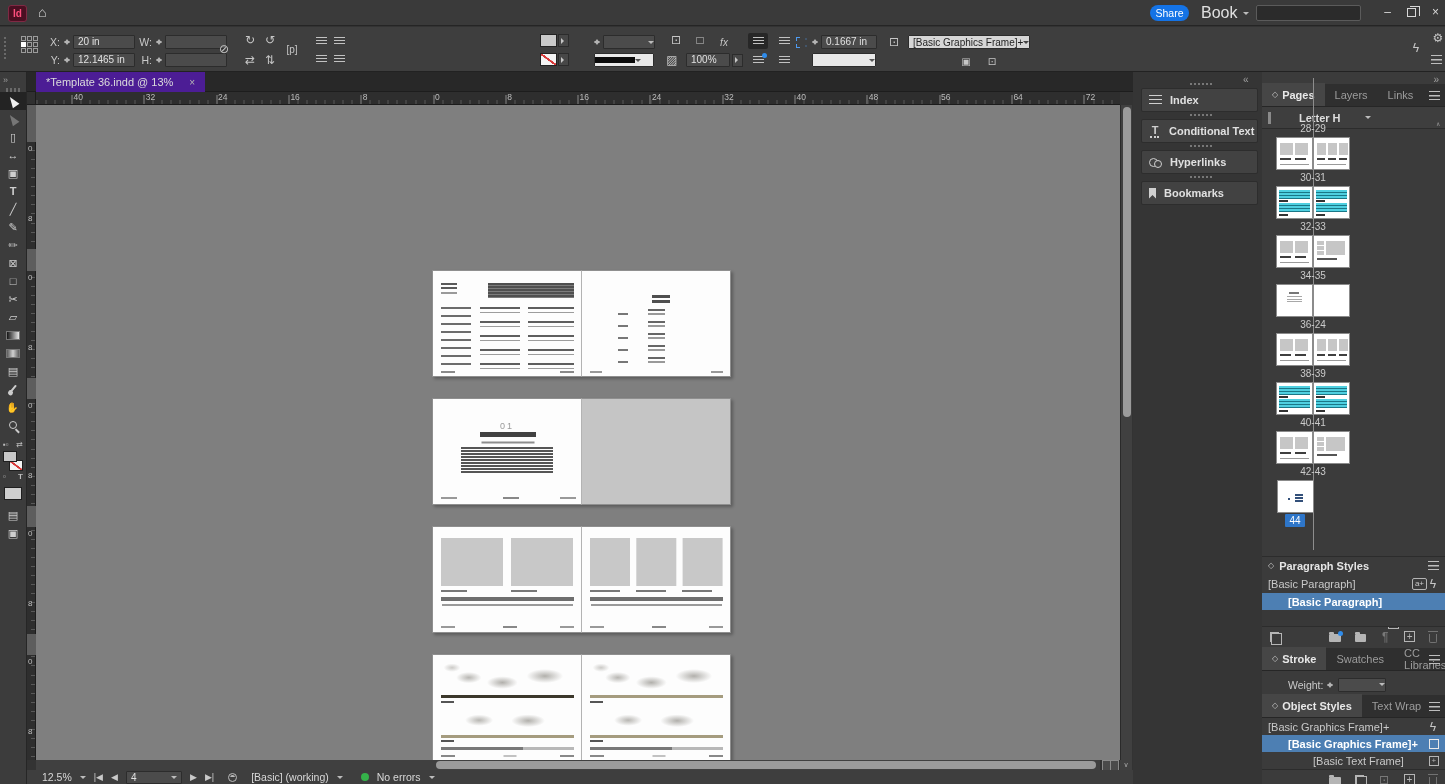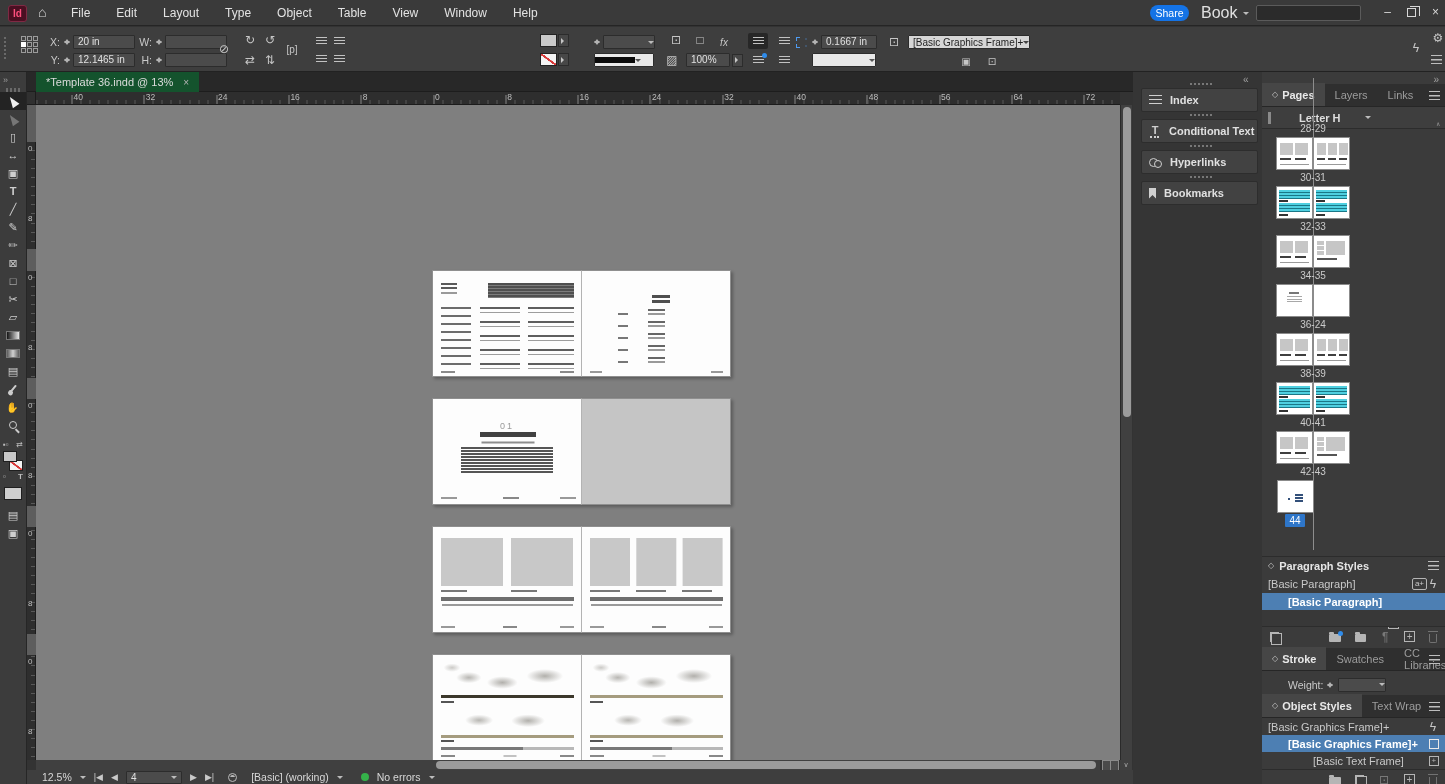--- a/index.html
+++ b/index.html
@@ -85,21 +85,21 @@
   .i-zm::after{content:"";position:absolute;right:-4px;bottom:-3px;width:5px;height:1.5px;background:#ccc;transform:rotate(45deg);}
   .tcol{position:relative;margin-top:6px;}
   .minirow{display:flex;justify-content:space-between;padding:0 3px;color:#bdbdbd;font-size:8px;height:10px;}
   .fsstack{position:relative;width:26px;height:22px;}
   .fsstack .fs{position:absolute;width:14px;height:11px;border:1px solid #1f1f1f;}
   .fsstack .f1{left:3px;top:1px;background:#c9c9c9;z-index:2;}
   .fsstack .f2{right:3px;bottom:1px;background:linear-gradient(to top right,#f4f4f4 42%,#d93a3a 45%,#d93a3a 55%,#f4f4f4 58%);}
   .bigswatch{width:18px;height:13px;margin:5px auto 0;background:#cfcfcf;border:1px solid #1f1f1f;}
   
   .tabbar{position:absolute;left:27px;top:72px;width:1106px;height:20px;background:#282828;border-bottom:1px solid #1d1d1d;}
-  .doctab{position:absolute;left:9px;top:0;height:20px;background:#14532d;display:flex;align-items:center;gap:10px;padding:0 10px;color:#dcdcdc;font-size:11px;}
+  .doctab{position:absolute;left:9px;top:0;height:20px;background:#4c1d95;display:flex;align-items:center;gap:16px;padding:0 10px;color:#dcdcdc;font-size:11px;}
   .doctab .x{color:#b5b5b5;font-size:10px;}
   .rcorner{position:absolute;left:27px;top:92px;width:9px;height:13px;background:#303030;border-right:1px solid #1c1c1c;border-bottom:1px solid #1c1c1c;}
   .hruler{position:absolute;left:36px;top:92px;width:1084px;height:13px;background:#2e2e2e;border-bottom:1px solid #1c1c1c;
     background-image:repeating-linear-gradient(90deg,#585858 0 1px,transparent 1px 9.04px),repeating-linear-gradient(90deg,#8a8a8a 0 1px,transparent 1px 72.3px);
     background-size:100% 4px,100% 9px;background-position:35.5px bottom,35.5px bottom;background-repeat:repeat-x,repeat-x;}
   .hnum{position:absolute;top:0;font-size:8.5px;color:#bdbdbd;}
   .vruler{position:absolute;left:27px;top:105px;width:9px;height:655px;background:#2e2e2e;border-right:1px solid #1c1c1c;
     background-image:repeating-linear-gradient(180deg,#585858 0 1px,transparent 1px 9.04px);background-size:4px 100%;background-position:right top;background-repeat:repeat-y;}
   .vgap{position:absolute;left:0;width:9px;background:#5d5d5d;}
   .vseg{position:absolute;left:0;width:9px;}
@@ -255,31 +255,20 @@
   .pscroll::after{content:"∨";position:absolute;bottom:-2px;left:0;font-size:6px;color:#9a9a9a;}
 </style>
 </head>
 <body>
 
 <div class="app">
 
   <div class="menubar">
     <div class="idlogo">Id</div>
     <span class="homeic g-home"></span>
-    <div class="menus">
-      <span>File</span>
-      <span>Edit</span>
-      <span>Layout</span>
-      <span>Type</span>
-      <span>Object</span>
-      <span>Table</span>
-      <span>View</span>
-      <span>Window</span>
-      <span>Help</span>
-    </div>
     <div class="sharebtn">Share</div>
     <div class="bookbtn">
         <span>Book</span>
         <span class="chv"></span>
       </div>
     <input class="srch" placeholder="" style="">
     <div class="winbtns">
       <i>–</i>
       <i class="i-restore"></i>
       <i>×</i>

